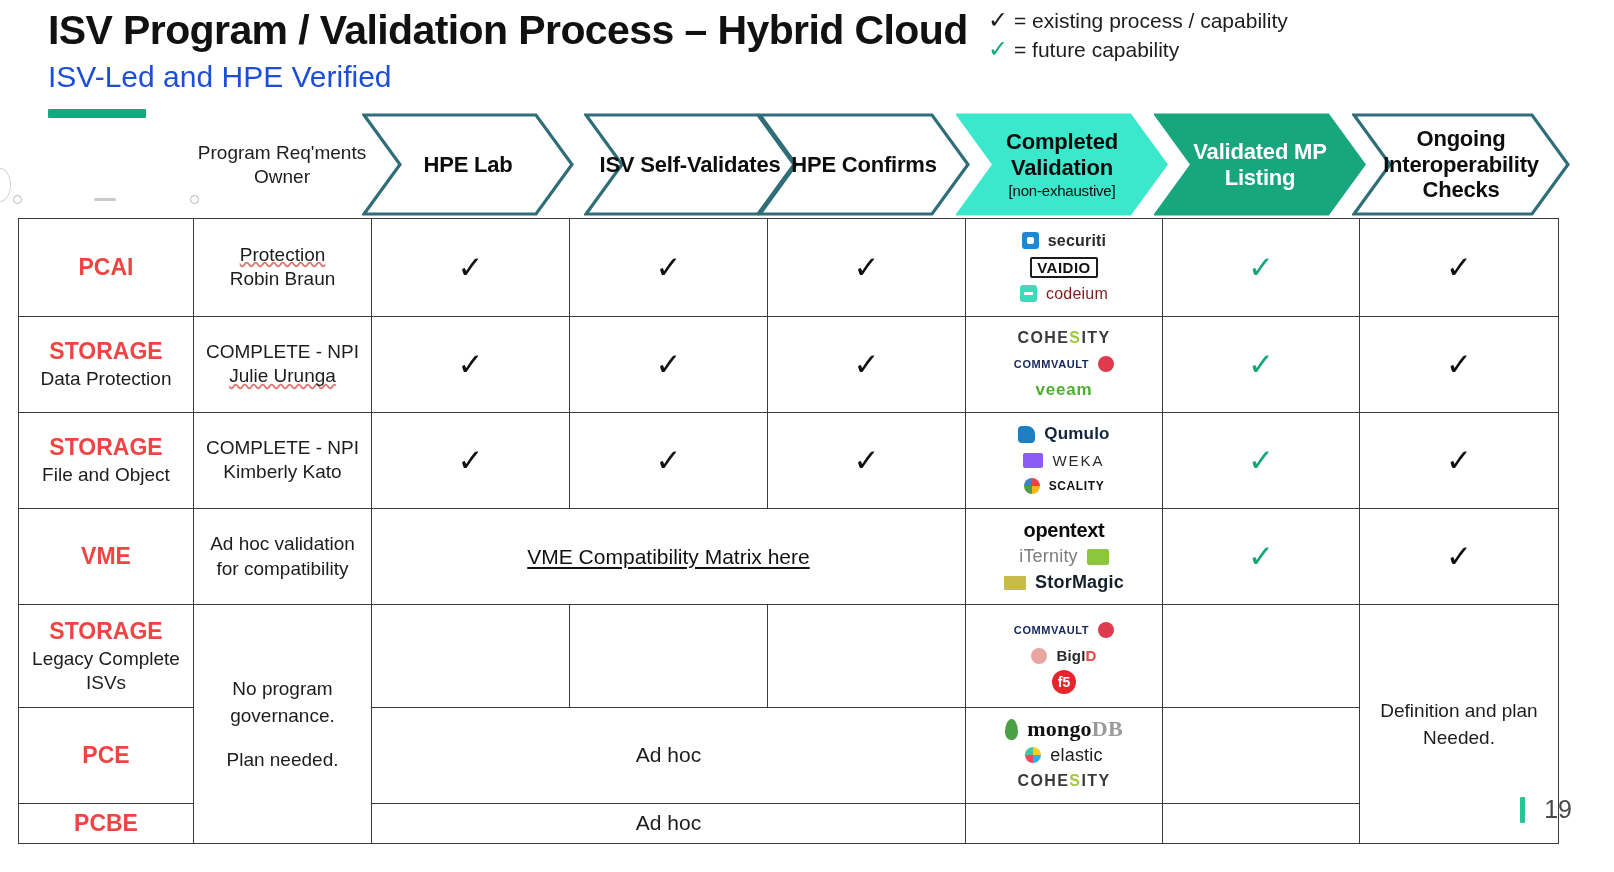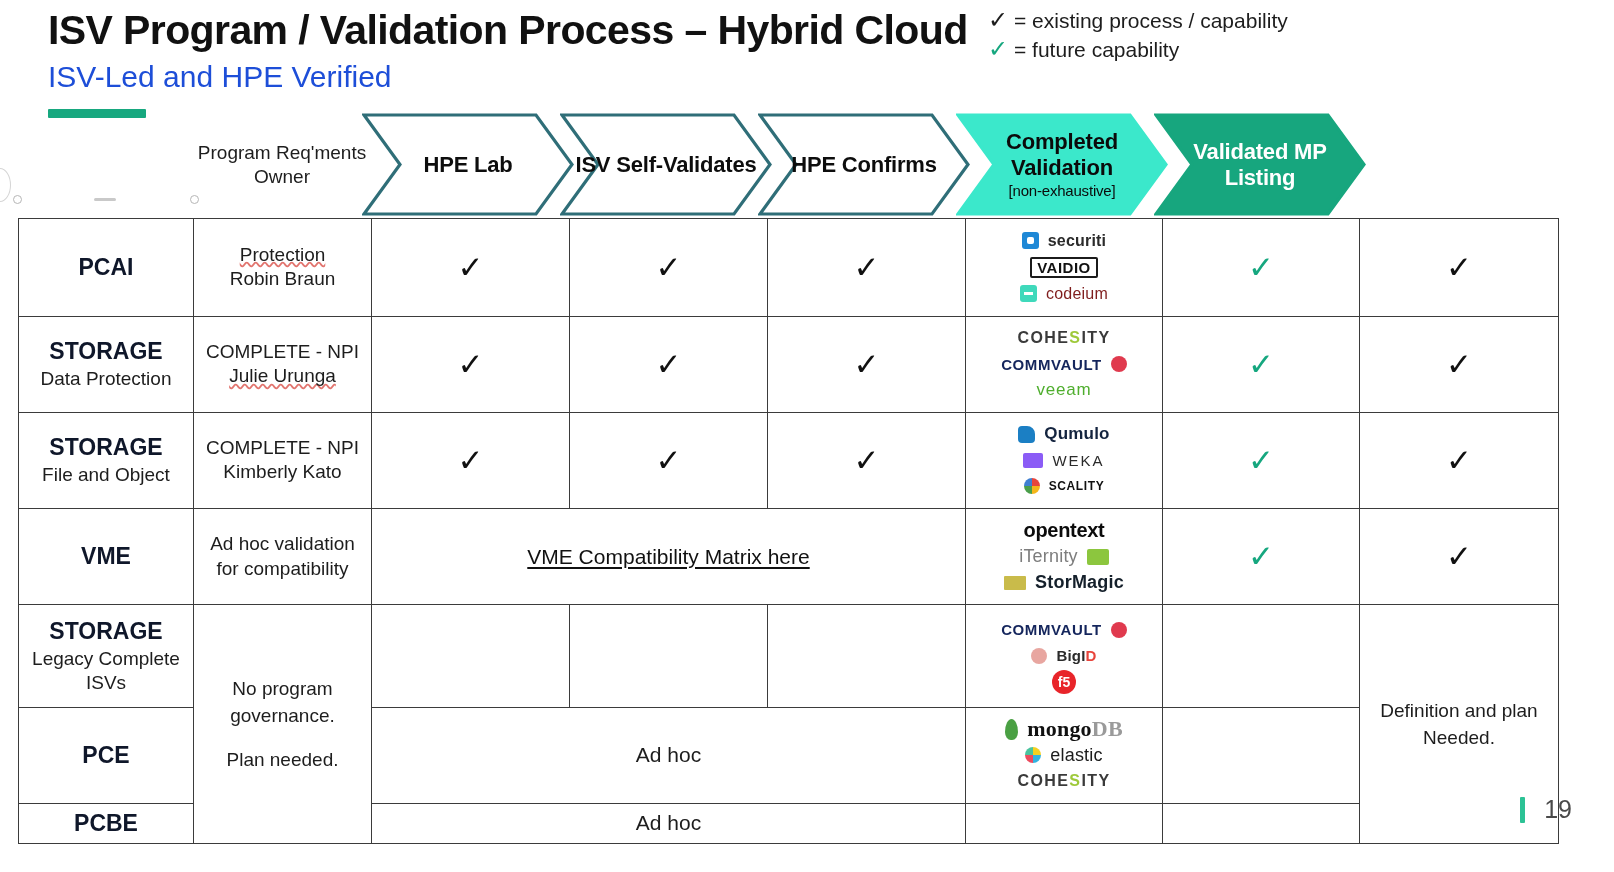--- a/index.html
+++ b/index.html
@@ -97,21 +97,21 @@
   }
   col.c-seg  { width: 175px; }
   col.c-own  { width: 178px; }
   col.c-lab  { width: 198px; }
   col.c-isv  { width: 198px; }
   col.c-conf { width: 198px; }
   col.c-val  { width: 197px; }
   col.c-mp   { width: 197px; }
   col.c-ong  { width: 199px; }
 
-  .seg-name { font-size: 23px; font-weight: bold; color: #0f172a; line-height: 1.18; }
+  .seg-name { font-size: 23px; font-weight: bold; color: #ef4444; line-height: 1.18; }
   .seg-sub  { font-size: 19px; font-weight: normal; color: #1d1d1d; line-height: 1.25; display:block; margin-top: 2px;}
   .owner-line { font-size: 19px; color: #1d1d1d; line-height: 1.3; }
   .owner-line.squiggle { text-decoration: underline wavy #e2756f; text-decoration-skip-ink: none; }
   .cell-note { font-size: 19px; color: #1d1d1d; line-height: 1.45; }
   .cell-note .gap { display: block; height: 16px; }
 
   .check { font-size: 31px; line-height: 1; color: #111111; font-family: "DejaVu Sans", sans-serif; }
   .check.future { color: #16A77F; }
 
   .matrix-link {
@@ -136,24 +136,24 @@
   .lg-vaidio { border: 2px solid #1b1b1b; padding: 0 5px; height: 21px; border-radius: 2px; }
   .lg-vaidio .wordmark { color:#111; font-weight: bold; font-size: 15px; letter-spacing: 0.5px;}
 
   .lg-codeium .mk-sq { background: #3fd9bb; position: relative; }
   .lg-codeium .mk-sq::after { content:""; position:absolute; left:4px; top:7px; width:9px; height:3px; background:#fff;}
   .lg-codeium .wordmark { color:#7f1d1d; font-size: 16px;}
 
   .lg-cohesity .wordmark { color:#3a3a3a; font-weight: bold; letter-spacing: 1.4px; font-size: 16px;}
   .lg-cohesity .wordmark i { font-style: normal; color:#9ec93a; }
 
-  .lg-commvault .wordmark { color:#14255c; font-weight: bold; letter-spacing: 0.6px; font-size: 15px;}
+  .lg-commvault .wordmark { color:#14255c; font-weight: bold; letter-spacing: 0.6px; font-size: 11px;}
   .lg-commvault .mk-round { background: #e03a4e; }
 
-  .lg-veeam .wordmark { color:#4fae2e; font-weight: normal; letter-spacing: 0.8px; font-size: 17px;}
+  .lg-veeam .wordmark { color:#4fae2e; font-weight: bold; letter-spacing: 0.8px; font-size: 17px;}
 
   .lg-qumulo .mk-sq { background:#1b7fc4; border-radius:4px 8px 4px 4px;}
   .lg-qumulo .wordmark { color:#14243f; font-weight: bold; font-size: 17px;}
 
   .lg-weka .mk-sq { background:#8b5cf6; border-radius:2px; width:20px; height:15px;}
   .lg-weka .wordmark { color:#2b2b2b; letter-spacing: 2px; font-size: 15px;}
 
   .lg-scality .mk-round { background: conic-gradient(#e8453c 0 25%, #f5b61a 0 50%, #4a9e4a 0 75%, #3f7fd1 0 100%); }
   .lg-scality .wordmark { color:#111; font-weight: bold; letter-spacing: 0.6px; font-size: 12px;}
 
@@ -220,21 +220,21 @@
 
   <div class="chev-band">
 
     <div class="chev" style="left:362px; width:212px;">
       <svg class="shape" viewBox="0 0 212 103" preserveAspectRatio="none">
         <polygon points="2,2 174,2 210,51.5 174,101 2,101 38,51.5" fill="#FFFFFF" stroke="#2F6E78" stroke-width="3.2"></polygon>
       </svg>
       <span class="label">HPE Lab</span>
     </div>
 
-    <div class="chev" style="left:560px; width:212px;">
+    <div class="chev" style="left:584px; width:212px;">
       <svg class="shape" viewBox="0 0 212 103" preserveAspectRatio="none">
         <polygon points="2,2 174,2 210,51.5 174,101 2,101 38,51.5" fill="#FFFFFF" stroke="#2F6E78" stroke-width="3.2"></polygon>
       </svg>
       <span class="label">ISV Self-Validates</span>
     </div>
 
     <div class="chev" style="left:758px; width:212px;">
       <svg class="shape" viewBox="0 0 212 103" preserveAspectRatio="none">
         <polygon points="2,2 174,2 210,51.5 174,101 2,101 38,51.5" fill="#FFFFFF" stroke="#2F6E78" stroke-width="3.2"></polygon>
       </svg>
@@ -251,20 +251,26 @@
       </span>
     </div>
 
     <div class="chev on-teal" style="left:1154px; width:212px;">
       <svg class="shape" viewBox="0 0 212 103" preserveAspectRatio="none">
         <polygon points="2,2 174,2 210,51.5 174,101 2,101 38,51.5" fill="#17A67E" stroke="#17A67E" stroke-width="3.2"></polygon>
       </svg>
       <span class="label">Validated MP Listing</span>
     </div>
 
+    <div class="chev" style="left:1352px; width:218px;">
+      <svg class="shape" viewBox="0 0 218 103" preserveAspectRatio="none">
+        <polygon points="2,2 180,2 216,51.5 180,101 2,101 38,51.5" fill="#FFFFFF" stroke="#2F6E78" stroke-width="3.2"></polygon>
+      </svg>
+      <span class="label">Ongoing Interoperability Checks</span>
+    </div>
   </div>
 
   <div class="grid">
   <table class="matrix">
     <colgroup>
       <col class="c-seg">
           <col class="c-own">
           <col class="c-lab">
           <col class="c-isv">
       <col class="c-conf">

